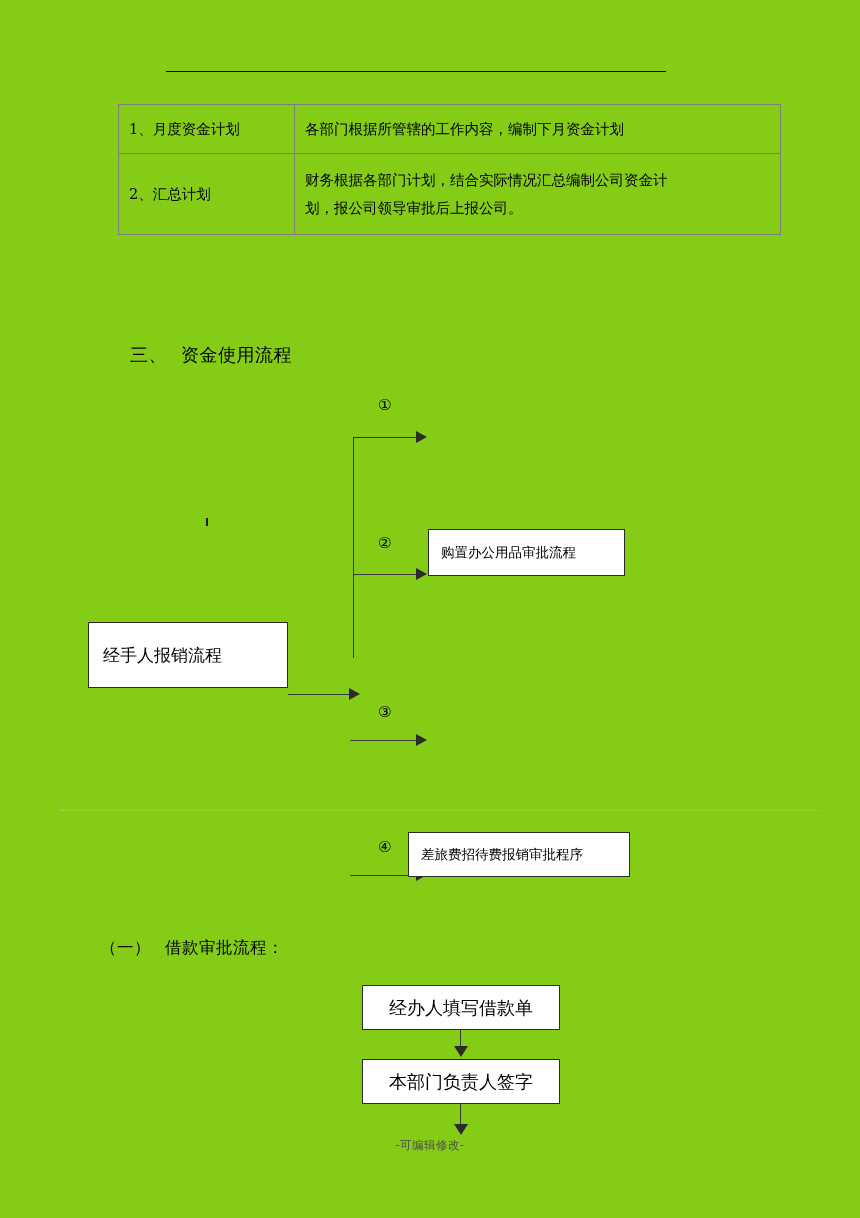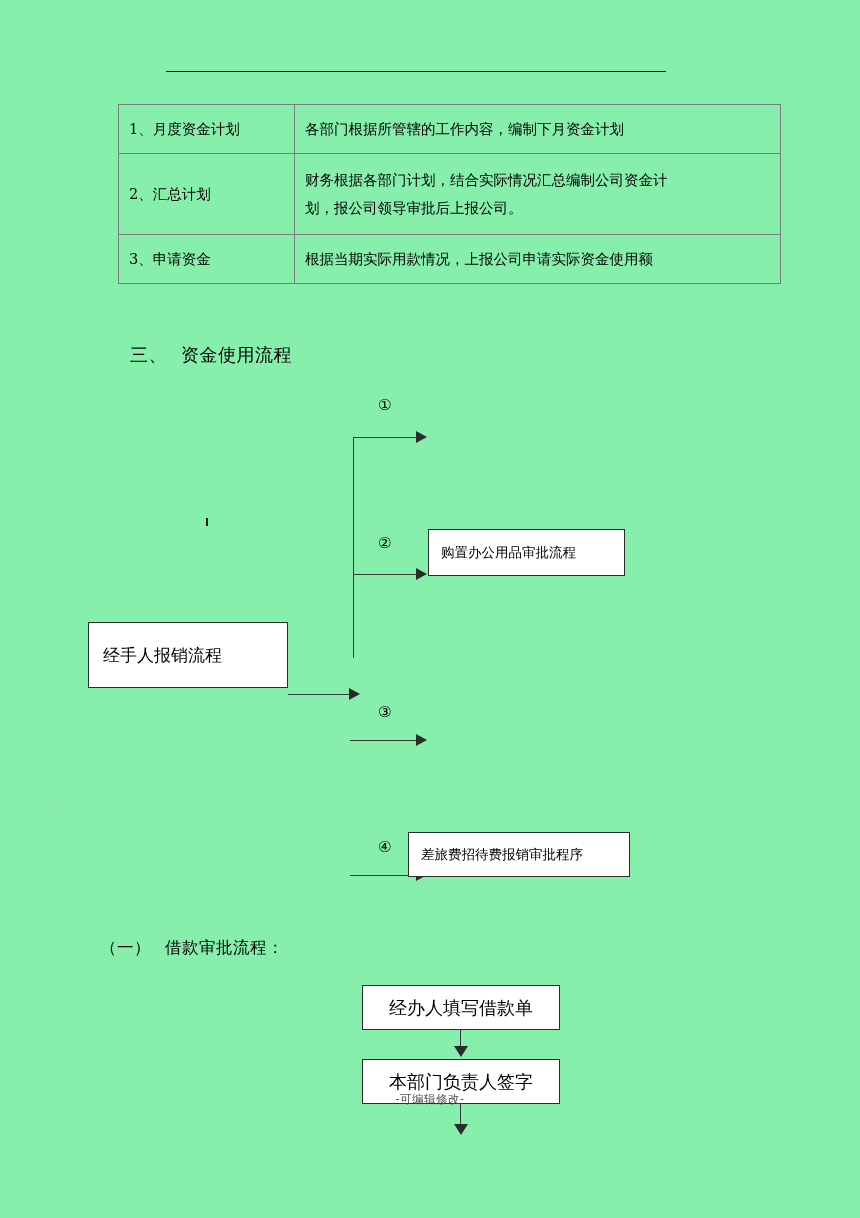--- a/index.html
+++ b/index.html
@@ -8,21 +8,21 @@
     background: #ffffff;
   }
   body {
     font-family: "DejaVu Serif", "Liberation Serif", serif;
     color: #000000;
   }
   #page {
     position: relative;
     width: 860px;
     height: 1218px;
-    background: #86efac;
+    background: #84cc16;
     overflow: hidden;
   }
 
   
   .top-rule {
     position: absolute;
     left: 166px;
     top: 71px;
     width: 500px;
     height: 0;
@@ -171,21 +171,21 @@
 
   #lconn-1 { left: 460px; top: 1030px; height: 18px; }
   #larrow-1 { left: 454px; top: 1046px; }
   #lconn-2 { left: 460px; top: 1104px; height: 22px; }
   #larrow-2 { left: 454px; top: 1124px; }
 
   
   .footer {
     position: absolute;
     left: 0;
-    top: 1092px;
+    top: 1138px;
     width: 860px;
     text-align: center;
     font-size: 11.5px;
     color: #4a4a4a;
     font-family: "DejaVu Serif", "Liberation Serif", serif;
     letter-spacing: 0.5px;
   }
 </style>
 </head>
 <body>
@@ -200,24 +200,20 @@
         <td class="c1">1、月度资金计划</td>
         <td class="c2">各部门根据所管辖的工作内容，编制下月资金计划</td>
       </tr>
       <tr class="row-tall">
         <td class="c1">2、汇总计划</td>
         <td class="c2 cell-two-lines">
           <div>财务根据各部门计划，结合实际情况汇总编制公司资金计</div>
           <div>划，报公司领导审批后上报公司。</div>
         </td>
       </tr>
-      <tr class="row-short">
-        <td class="c1">3、申请资金</td>
-        <td class="c2">根据当期实际用款情况，上报公司申请实际资金使用额</td>
-      </tr>
     </tbody>
   </table>
 
   <div class="heading" id="heading-flow">
     <span class="num">三、</span><span>资金使用流程</span>
   </div>
 
   <div class="fbox" id="box-source">
     <span class="txt">经手人报销流程</span>
   </div>

